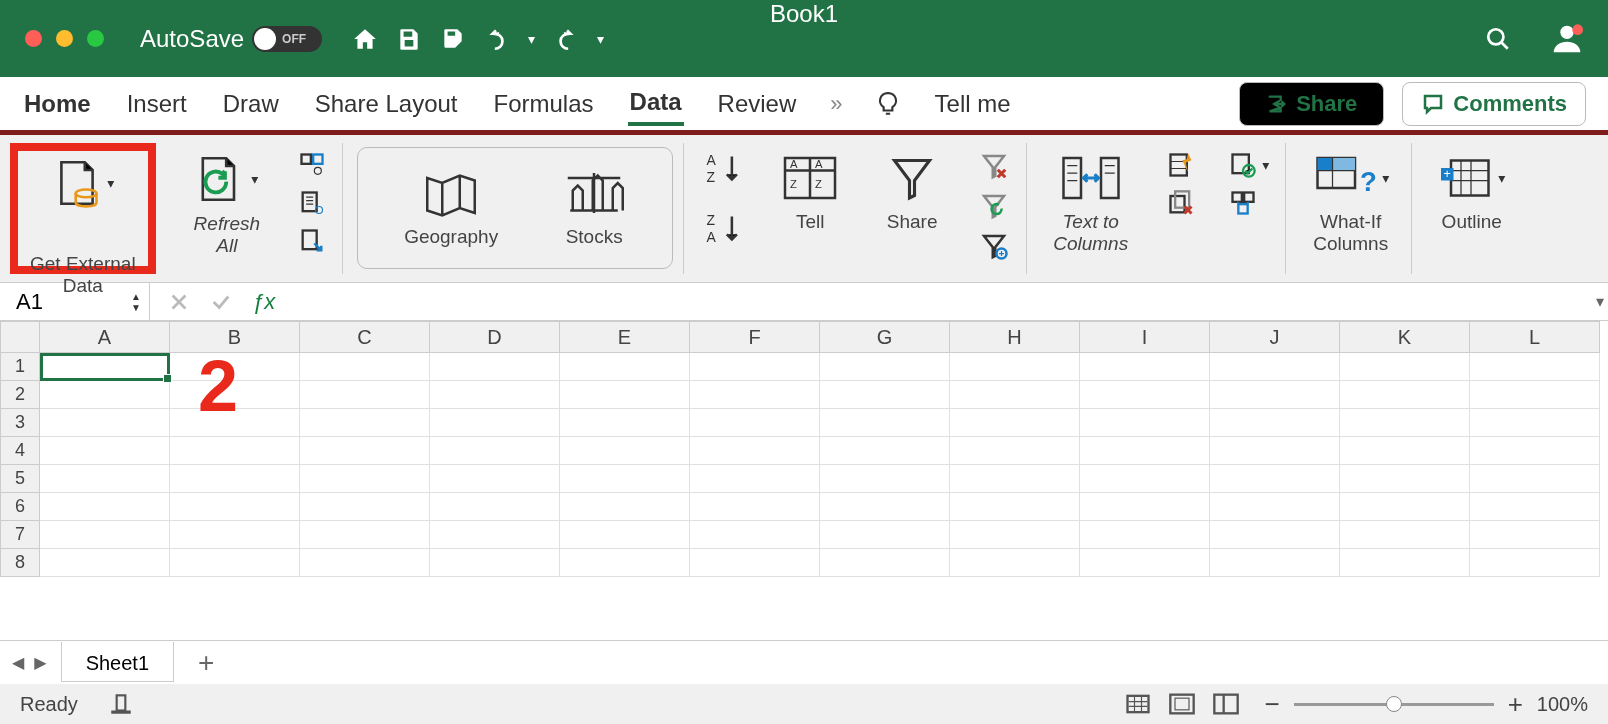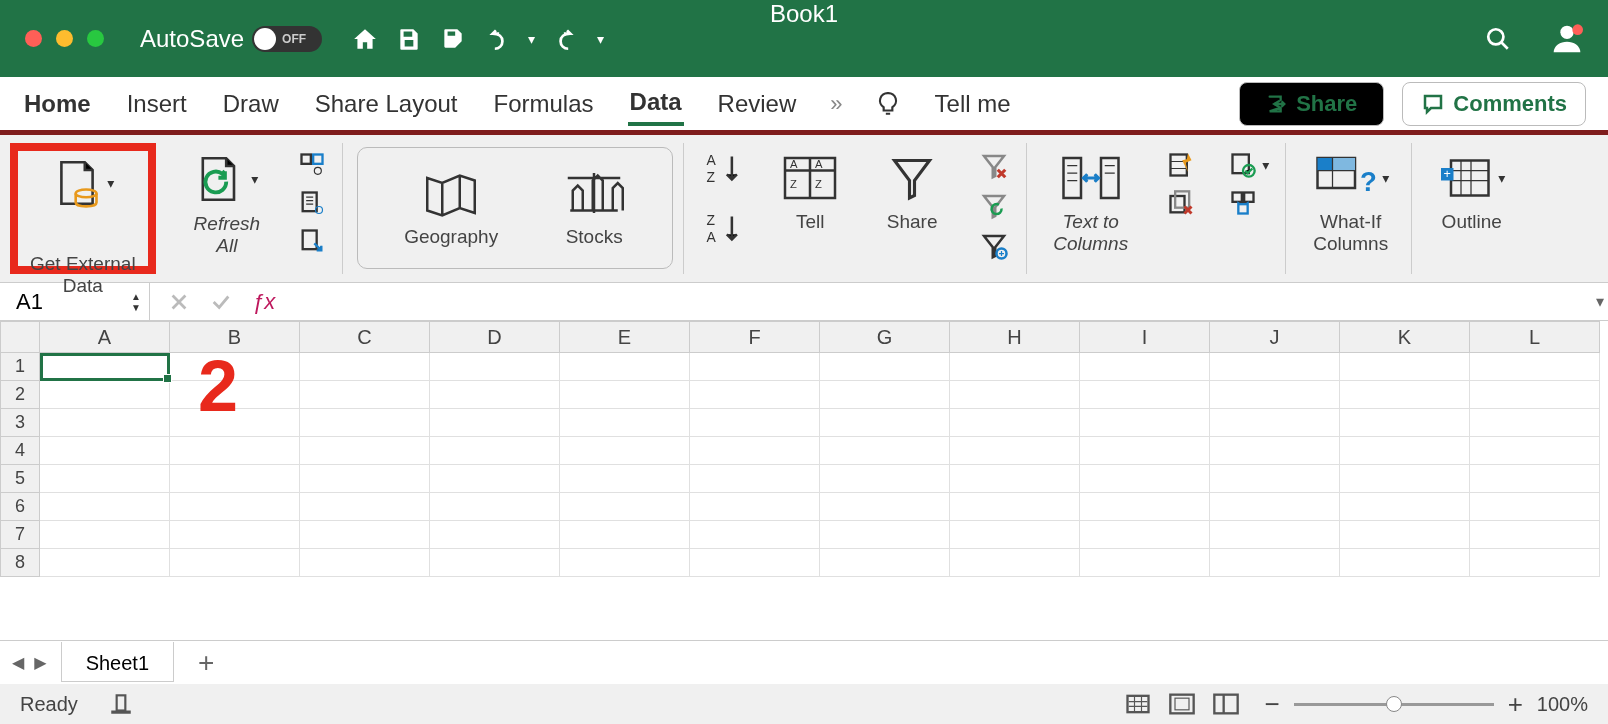--- a/index.html
+++ b/index.html
@@ -31,21 +31,21 @@
 .rg-large { display: flex; flex-direction: column; align-items: center; gap: 4px; padding: 6px 12px; }
 .rg-label { font-size: 19px; color: #444; text-align: center; margin-top: 4px; line-height: 1.15; }
 .highlight-box { border: 8px solid #e8291c; padding: 6px 12px; }
 .annotation-2 { position: absolute; left: 198px; top: 210px; color: #e8291c; font-size: 72px; font-weight: 800; z-index: 20; }
 .stock-box { display: flex; gap: 40px; border: 1px solid #bbb; border-radius: 10px; padding: 14px 34px; }
 .ribbon-icons-col { display: flex; flex-direction: column; gap: 10px; padding: 4px 6px; justify-content: center;}
 .ribbon-inner-row { display: flex; gap: 20px; align-items: flex-start;}
 .formula-bar { height: 38px; display: flex; align-items: center; border-bottom: 1px solid #ccc; }
 .name-box { width: 150px; height: 100%; display: flex; align-items: center; padding-left: 16px; font-size: 22px; border-right: 1px solid #ccc; position: relative;}
 .name-box-spin { position: absolute; right: 8px; display: flex; flex-direction: column; font-size: 10px; color: #333;}
-.formula-tools { display: flex; align-items: center; gap: 20px; padding: 0 18px; color: #be185d; }
+.formula-tools { display: flex; align-items: center; gap: 20px; padding: 0 18px; color: #15803d; }
 .fx-label { font-style: italic; font-size: 22px; }
 .formula-input { flex: 1; height: 100%; border: none; outline: none; font-size: 20px; padding: 0 8px; }
 .formula-chevron { width: 16px; display: flex; align-items: center; justify-content: center; color: #666;}
 .grid-wrap { flex: 1; overflow: hidden; display: flex; flex-direction: column; }
 .col-headers { display: flex; height: 32px; }
 .corner { width: 40px; border: 1px solid #ccc; background: #f0f0f0; }
 .col-h { width: 130px; border: 1px solid #ccc; border-left: none; background: #f0f0f0; display: flex; align-items: center; justify-content: center; font-size: 20px; color: #444; }
 .rows { flex: 1; display: flex; flex-direction: column; }
 .row { display: flex; height: 28px; }
 .row-h { width: 40px; border: 1px solid #ccc; border-top: none; background: #f0f0f0; display: flex; align-items: center; justify-content: center; font-size: 18px; color: #444; }

